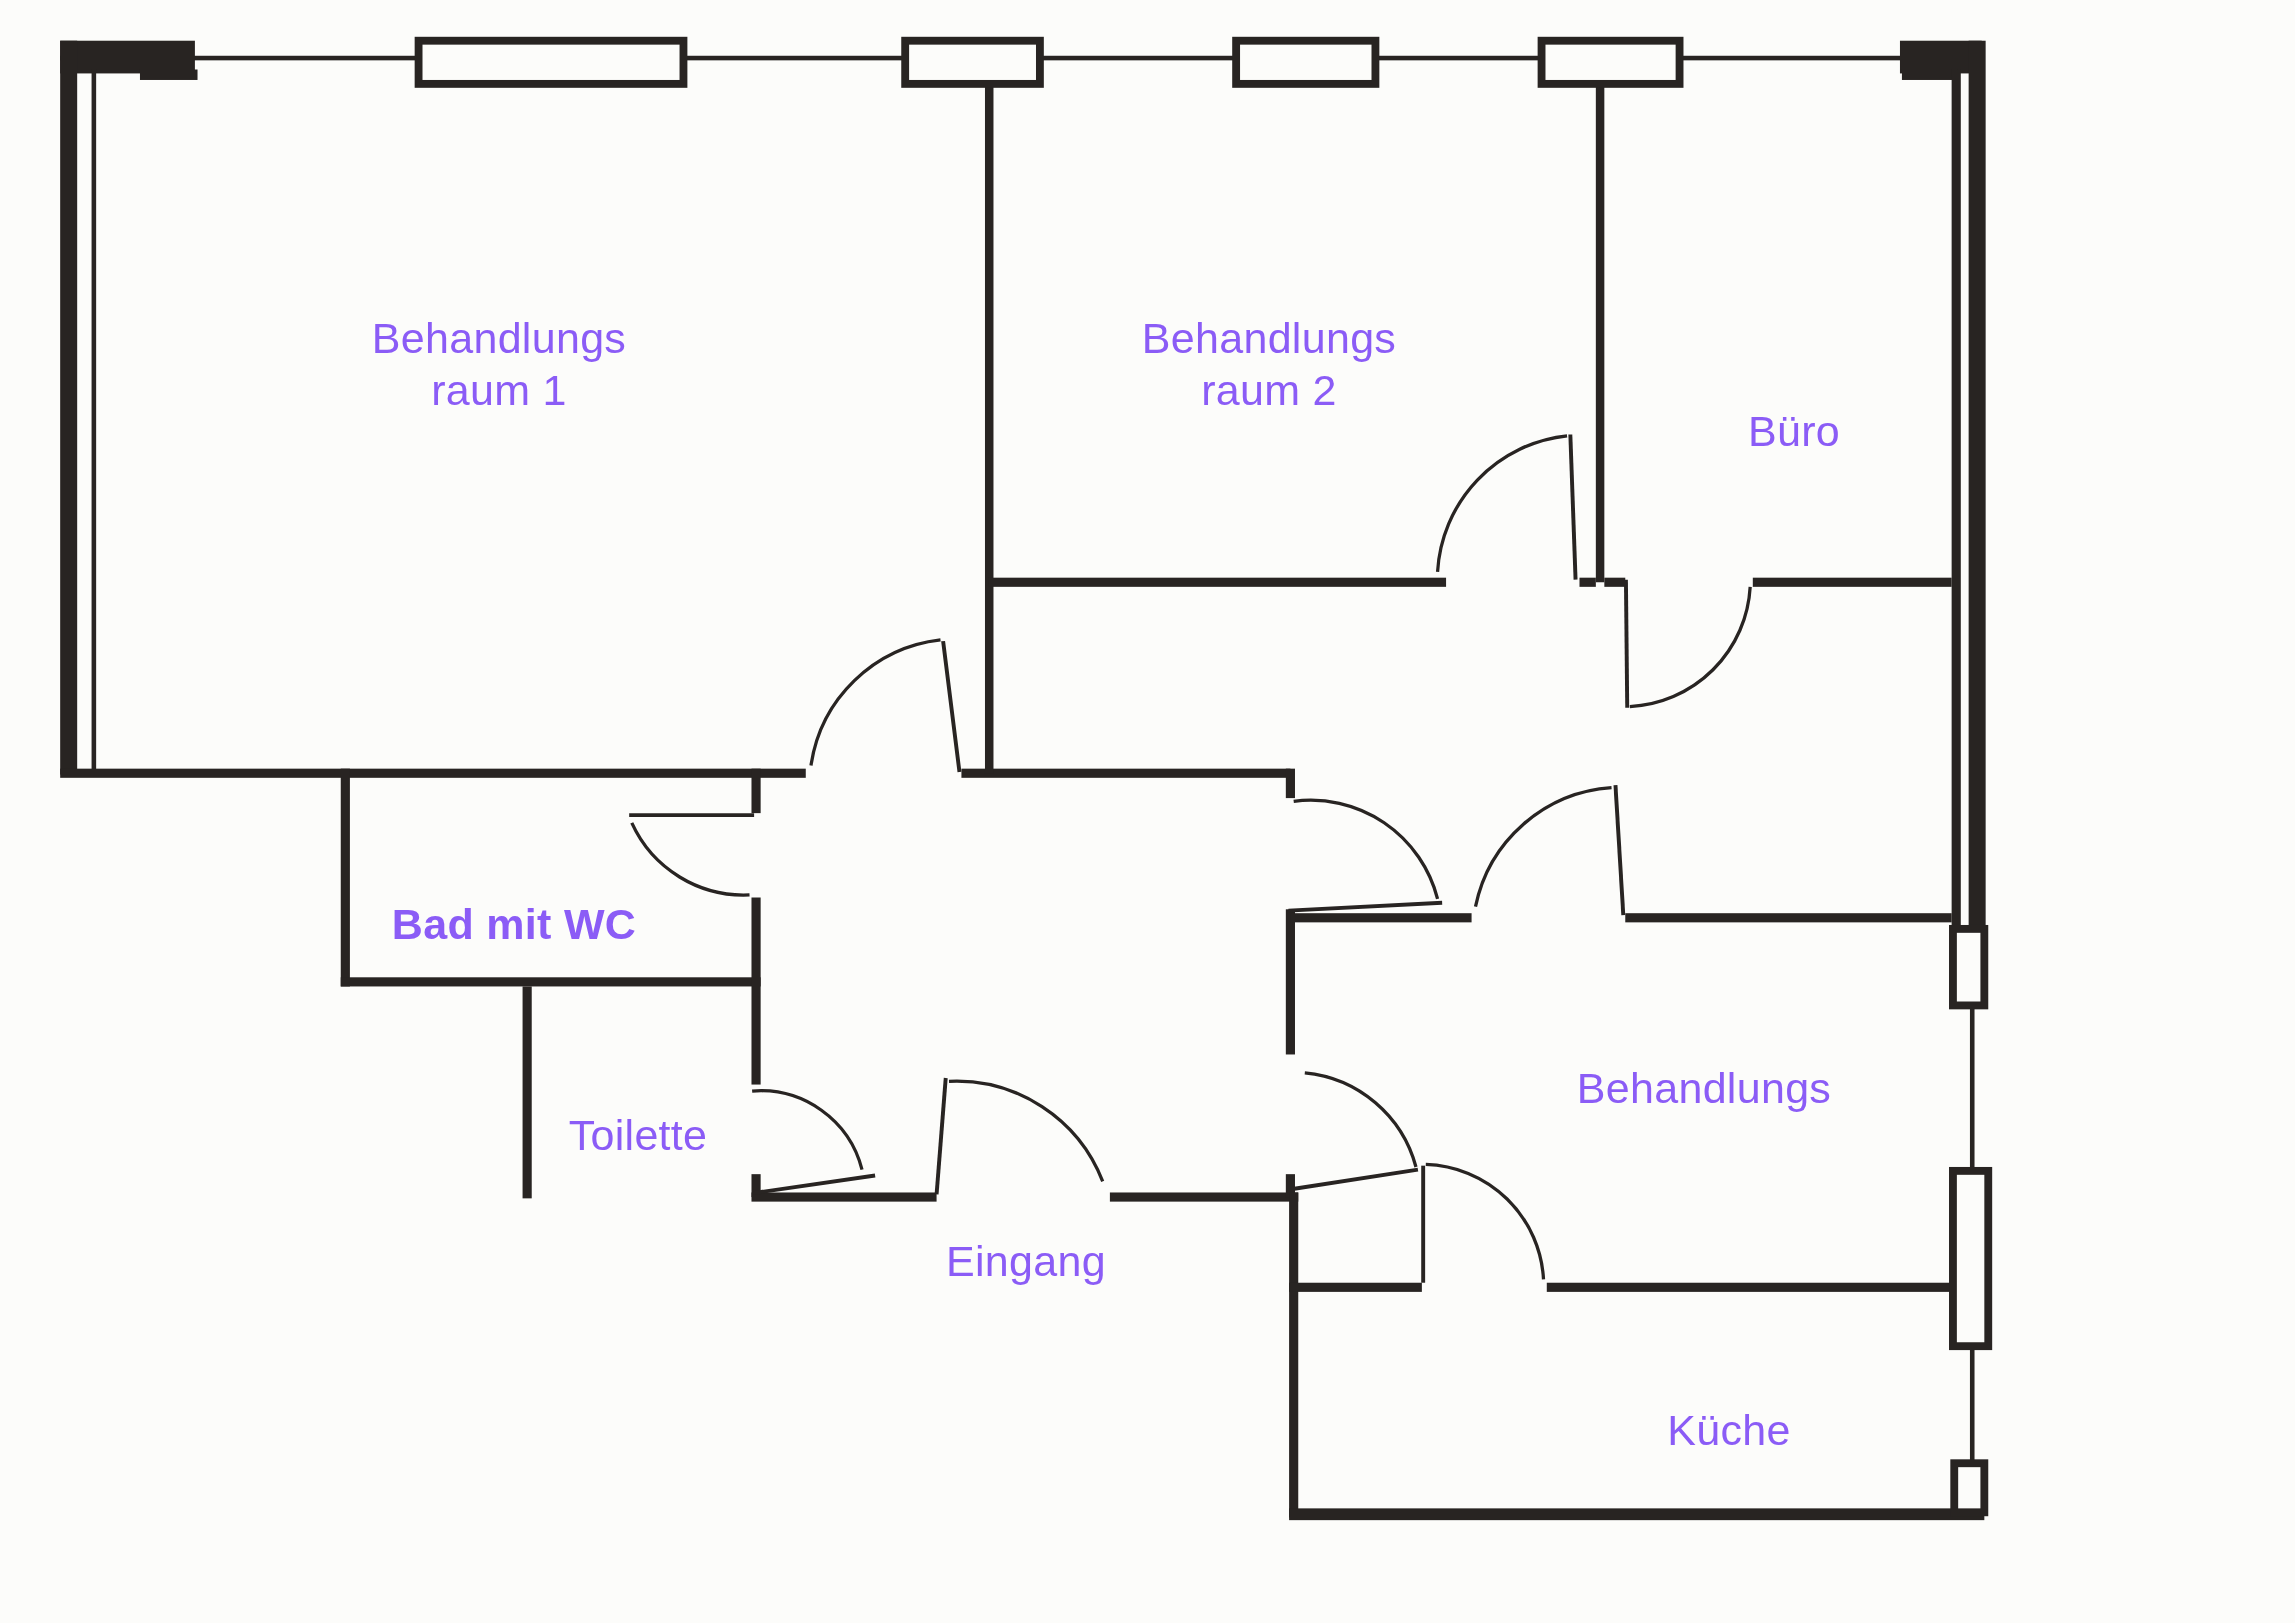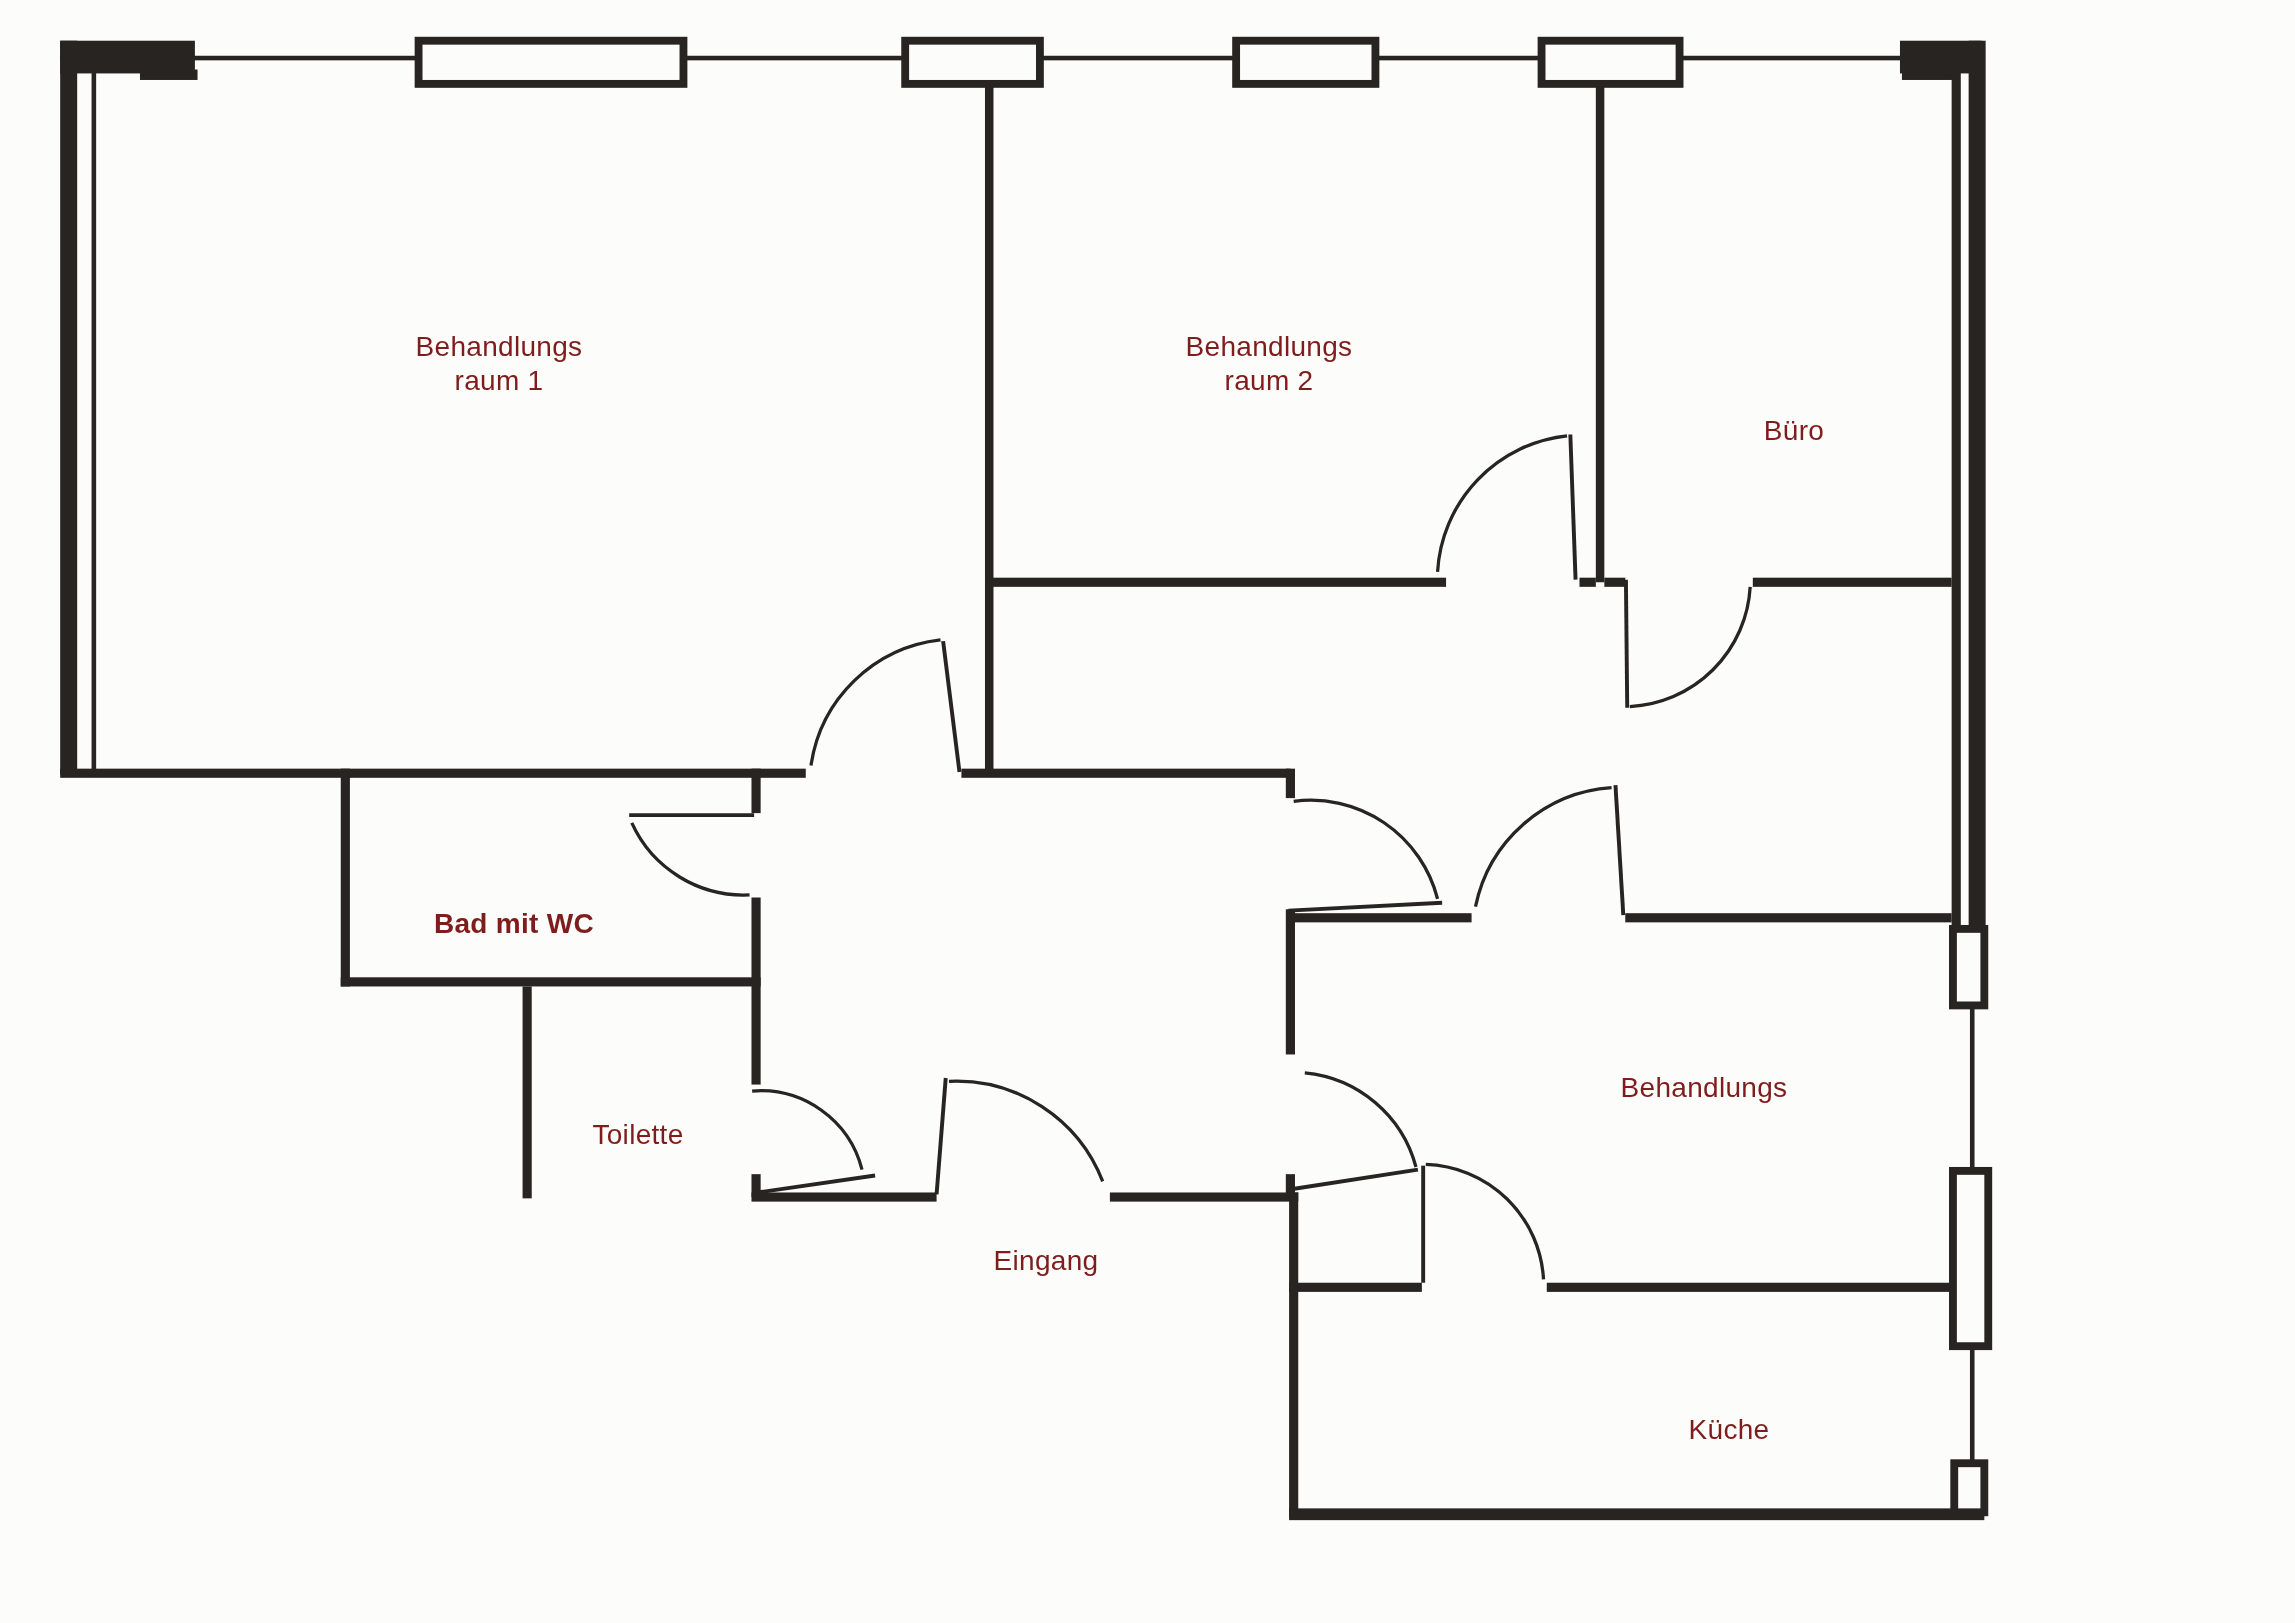--- a/index.html
+++ b/index.html
@@ -19,23 +19,23 @@
     position: absolute;
     left: 0;
     top: 0;
     width: 100%;
     height: 100%;
     display: block;
   }
   .room-label {
     position: absolute;
     transform: translate(-50%, -50%);
-    font-size: 28px;
+    font-size: 43px;
     line-height: 1.22;
-    color: #7f1d1d;
+    color: #8b5cf6;
     text-align: center;
     white-space: pre-line;
     letter-spacing: 0.3px;
     user-select: none;
   }
 </style>
 </head>
 <body>
 
 <div class="stage">
@@ -106,18 +106,18 @@
       <path d="M 2180 1780 A 186 186 0 0 1 2360 1956" fill="none" stroke="#282422" stroke-width="5" stroke-linecap="butt"></path>
     </svg>
   <div id="labels">
       <div class="room-label" style="left: 499px; top: 364px;">Behandlungs
 raum 1</div>
       <div class="room-label" style="left: 1269px; top: 364px;">Behandlungs
 raum 2</div>
       <div class="room-label" style="left: 1794px; top: 387px; margin-top: 44px;">Büro</div>
       <div class="room-label" style="left: 514px; top: 924px; font-weight: bold;">Bad mit WC</div>
       <div class="room-label" style="left: 638px; top: 1135px;">Toilette</div>
-      <div class="room-label" style="left: 1026px; top: 1261px; margin-left: 20px;">Eingang</div>
+      <div class="room-label" style="left: 1026px; top: 1261px;">Eingang</div>
       <div class="room-label" style="left: 1704px; top: 1088px;">Behandlungs</div>
       <div class="room-label" style="left: 1729px; top: 1430px;">Küche</div>
     </div>
 </div>
 
 
 </body></html>

